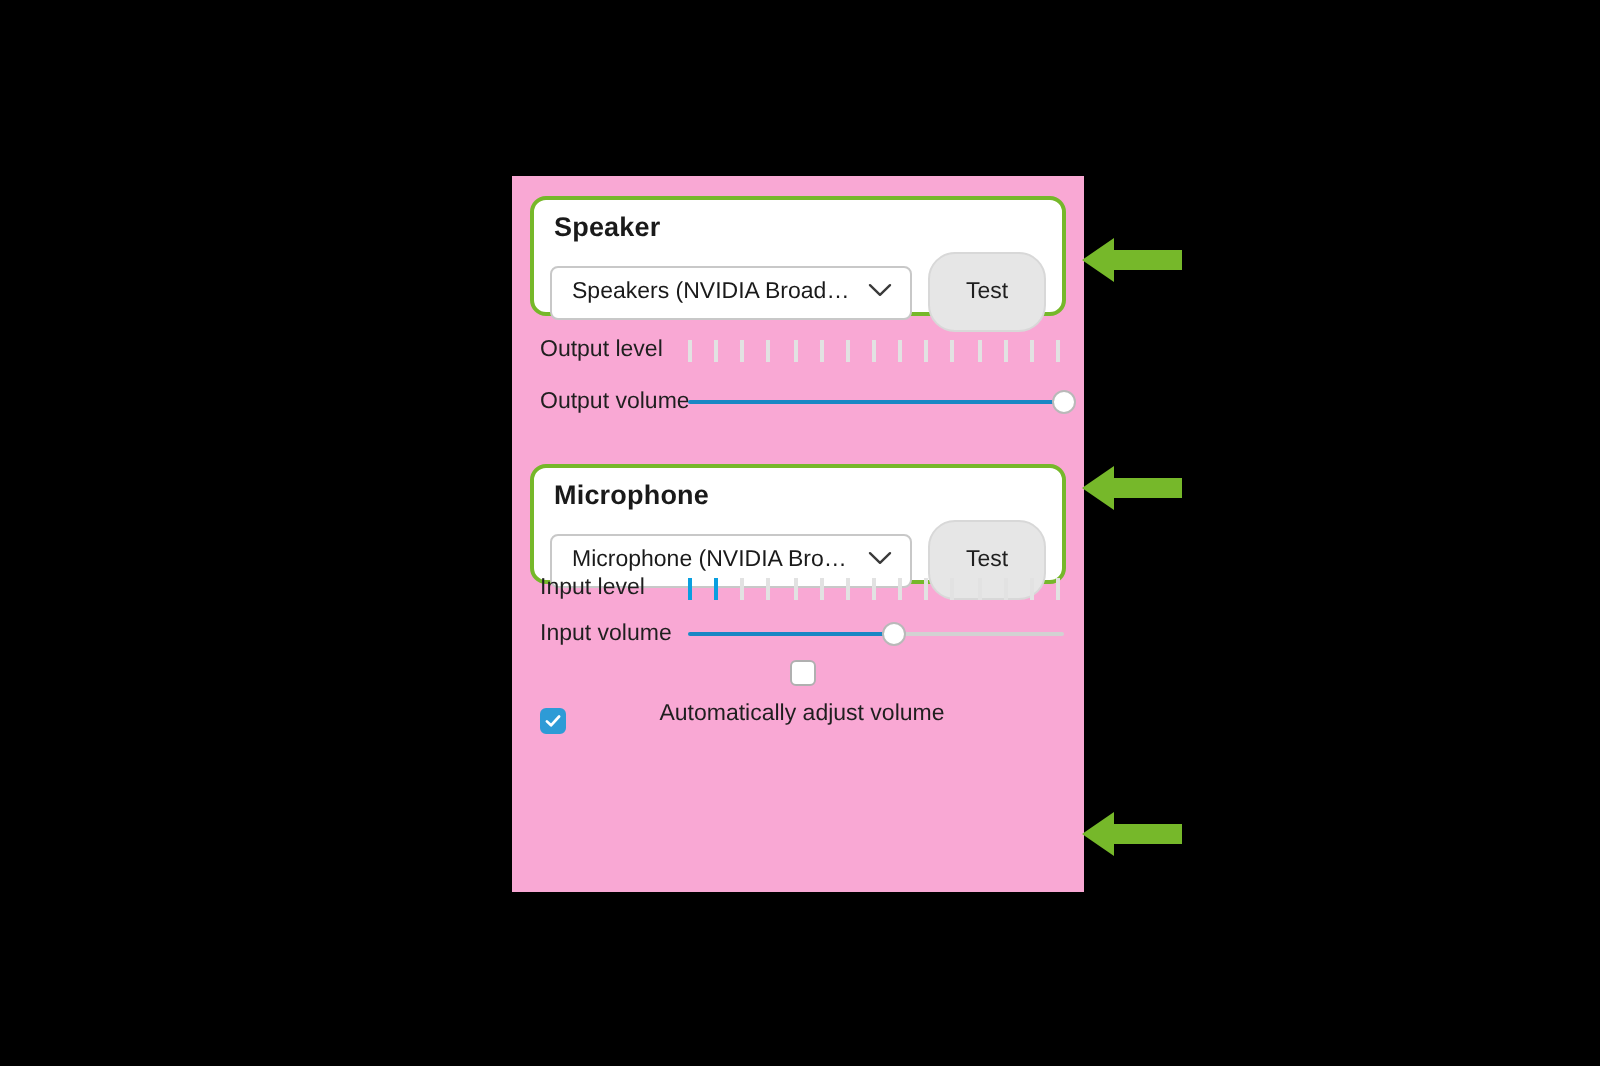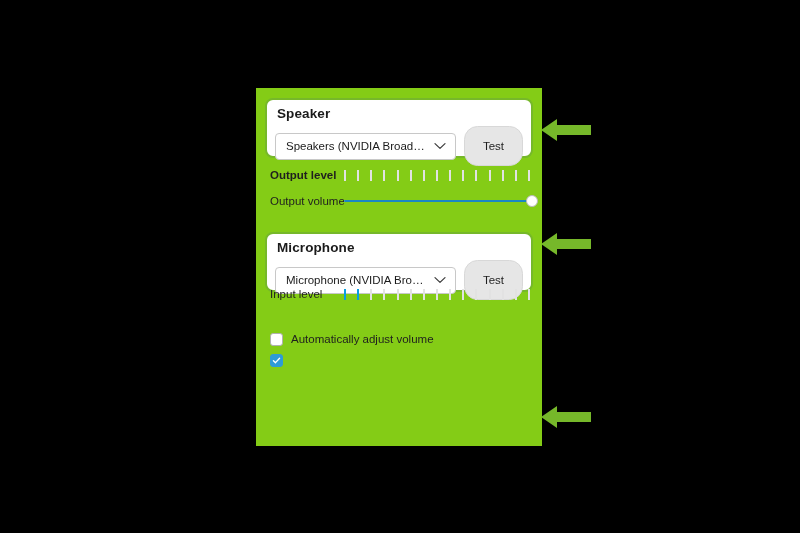--- a/index.html
+++ b/index.html
@@ -16,21 +16,21 @@
     -webkit-font-smoothing: antialiased;
   }
 
   
   #panel {
     position: absolute;
     left: 256px;
     top: 88px;
     width: 286px;
     height: 358px;
-    background: #84cc16;
+    background: #f9a8d4;
     box-sizing: border-box;
     padding: 0;
   }
 
   
   .device-group {
     position: absolute;
     left: 9px;
     width: 268px;
     border: 2px solid #76b82a;
@@ -232,21 +232,21 @@
         <span class="chev">
           <svg width="12" height="8" viewBox="0 0 12 8">
               <path d="M1 1.6 L6 6.4 L11 1.6" fill="none" stroke="#3a3a3a" stroke-width="1.2" stroke-linecap="round" stroke-linejoin="round"></path>
             </svg>
         </span>
       </div>
       <button class="test-button">Test</button>
     </div>
   </div>
 
-  <div class="meter-row" style="top:78px;font-weight:bold;">
+  <div class="meter-row" style="top:78px;">
     <span class="row-label">Output level</span>
     <span class="meter" id="output-meter">
         <span class="tick"></span>
         <span class="tick"></span>
         <span class="tick"></span>
         <span class="tick"></span>
         <span class="tick"></span>
         <span class="tick"></span>
         <span class="tick"></span>
         <span class="tick"></span>
@@ -298,22 +298,30 @@
         <span class="tick"></span>
         <span class="tick"></span>
         <span class="tick"></span>
         <span class="tick"></span>
         <span class="tick"></span>
         <span class="tick"></span>
         <span class="tick"></span>
       </span>
   </div>
 
-
-  <div class="check-row" style="top:242px;">
+  <div class="slider-row" style="top:220px;">
+    <span class="row-label">Input volume</span>
+    <span class="slider">
+      <span class="slider-track"></span>
+      <span class="slider-fill" id="input-fill" style="width: 55%;"></span>
+      <span class="slider-thumb" id="input-thumb" style="left: 55%;"></span>
+    </span>
+  </div>
+
+  <div class="check-row" style="top:242px;flex-direction:column;">
     <span class="checkbox"></span>
     <span class="check-label">Automatically adjust volume</span>
   </div>
 
   <div class="check-row" style="top:263px;">
     <span class="checkbox checked">
       <svg width="9" height="9" viewBox="0 0 10 10">
           <path d="M1.6 5.2 L3.9 7.4 L8.4 2.5" fill="none" stroke="#ffffff" stroke-width="1.5" stroke-linecap="round" stroke-linejoin="round"></path>
         </svg>
     </span>

